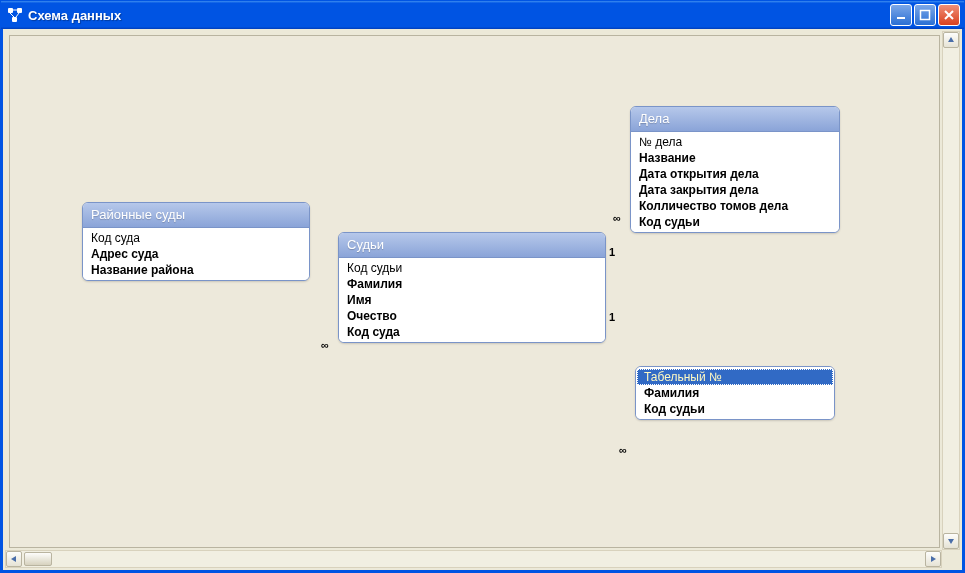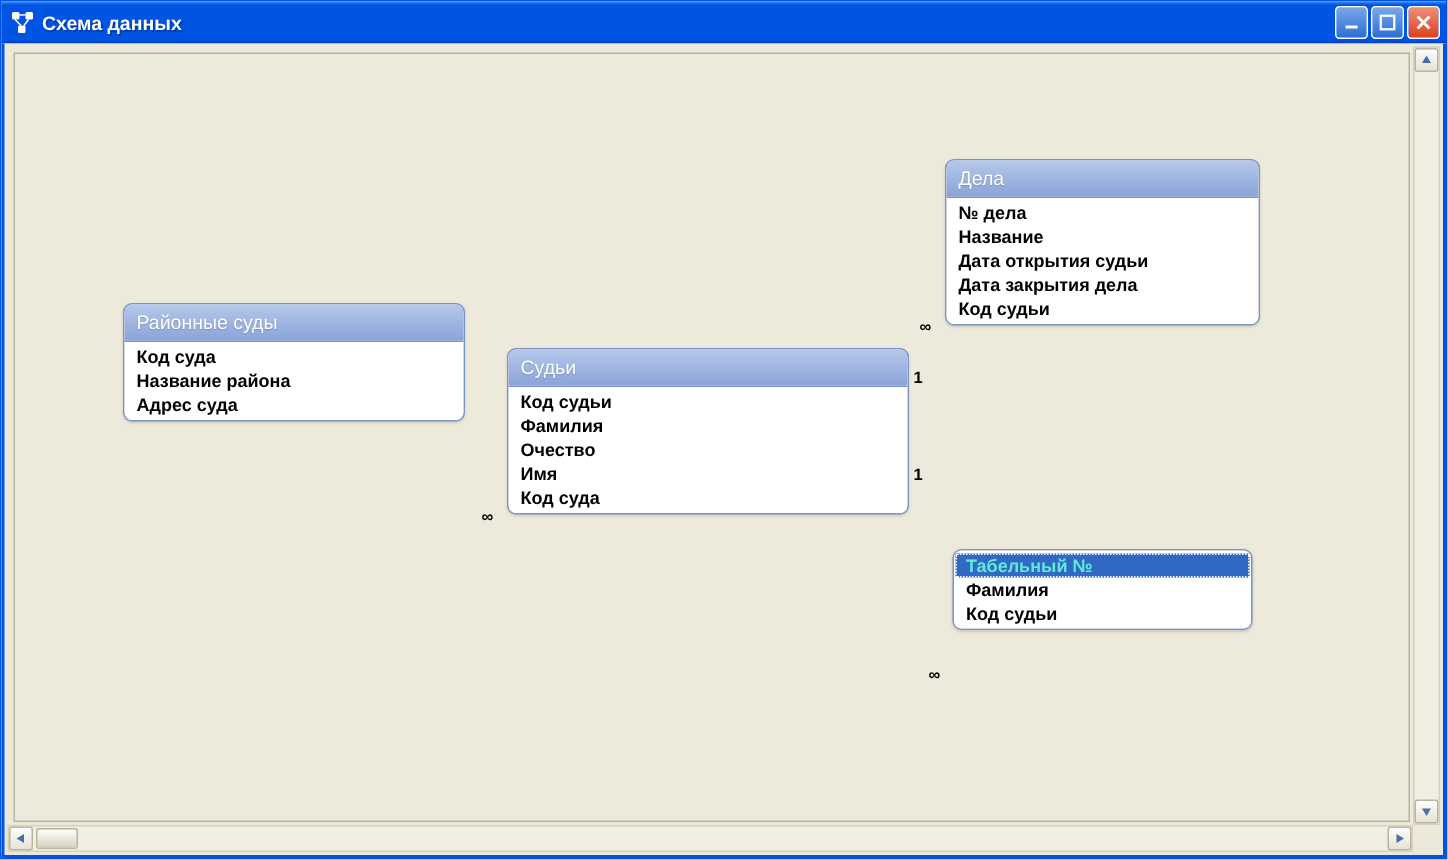--- a/index.html
+++ b/index.html
@@ -98,28 +98,28 @@
     padding: 2px 0;
   }
   .field-row {
     padding: 1px 8px;
     font-size: 12px;
     color: #000;
     white-space: nowrap;
     cursor: default;
     font-weight: bold;
   }
-  .field-row.pk { font-weight: bold; }
+  .field-row.pk { font-weight: normal; }
   .field-row.selected {
     background: #316ac5;
-    color: #5eead4;
+    color: #fef9c3;
     border: 1px dotted #fff;
     margin: 0 1px;
     padding: 0 6px;
-    font-weight: bold;
+    font-weight: normal;
   }
   .rel-label {
     position: absolute;
     font-size: 11px;
     font-weight: bold;
     color: #000;
     background: transparent;
     padding: 0 1px;
     pointer-events: none;
   }
@@ -228,43 +228,44 @@
         <span class="rel-label" style="left:598px; top:210px;">1</span>
         <span class="rel-label" style="left:602px; top:176px;">∞</span>
 
         <span class="rel-label" style="left:598px; top:275px;">1</span>
         <span class="rel-label" style="left:608px; top:408px;">∞</span>
 
         <div class="table-box" id="tbl-courts" style="left: 72px; top: 166px; width: 228px;">
           <div class="table-header">Районные суды</div>
           <div class="table-body">
               <div class="field-row pk">Код суда</div>
+              <div class="field-row">Адрес суда</div>
               <div class="field-row">Название района</div>
-              <div class="field-row">Адрес суда</div>
             </div>
         </div>
 
         <div class="table-box" id="tbl-judges" style="left: 328px; top: 196px; width: 268px;">
           <div class="table-header">Судьи</div>
           <div class="table-body">
               <div class="field-row pk">Код судьи</div>
               <div class="field-row">Фамилия</div>
+              <div class="field-row">Имя</div>
               <div class="field-row">Очество</div>
-              <div class="field-row">Имя</div>
               <div class="field-row">Код суда</div>
             </div>
         </div>
 
         <div class="table-box" id="tbl-cases" style="left: 620px; top: 70px; width: 210px;">
           <div class="table-header">Дела</div>
           <div class="table-body">
               <div class="field-row pk">№  дела</div>
               <div class="field-row">Название</div>
-              <div class="field-row">Дата открытия судьи</div>
+              <div class="field-row">Дата открытия дела</div>
               <div class="field-row">Дата закрытия дела</div>
+              <div class="field-row">Колличество томов дела</div>
               <div class="field-row">Код судьи</div>
             </div>
         </div>
 
         <div class="table-box" id="tbl-assistants" style="left: 625px; top: 330px; width: 200px;">
           <div class="table-body">
               <div class="field-row pk selected">Табельный №</div>
               <div class="field-row">Фамилия</div>
               <div class="field-row">Код судьи</div>
             </div>

